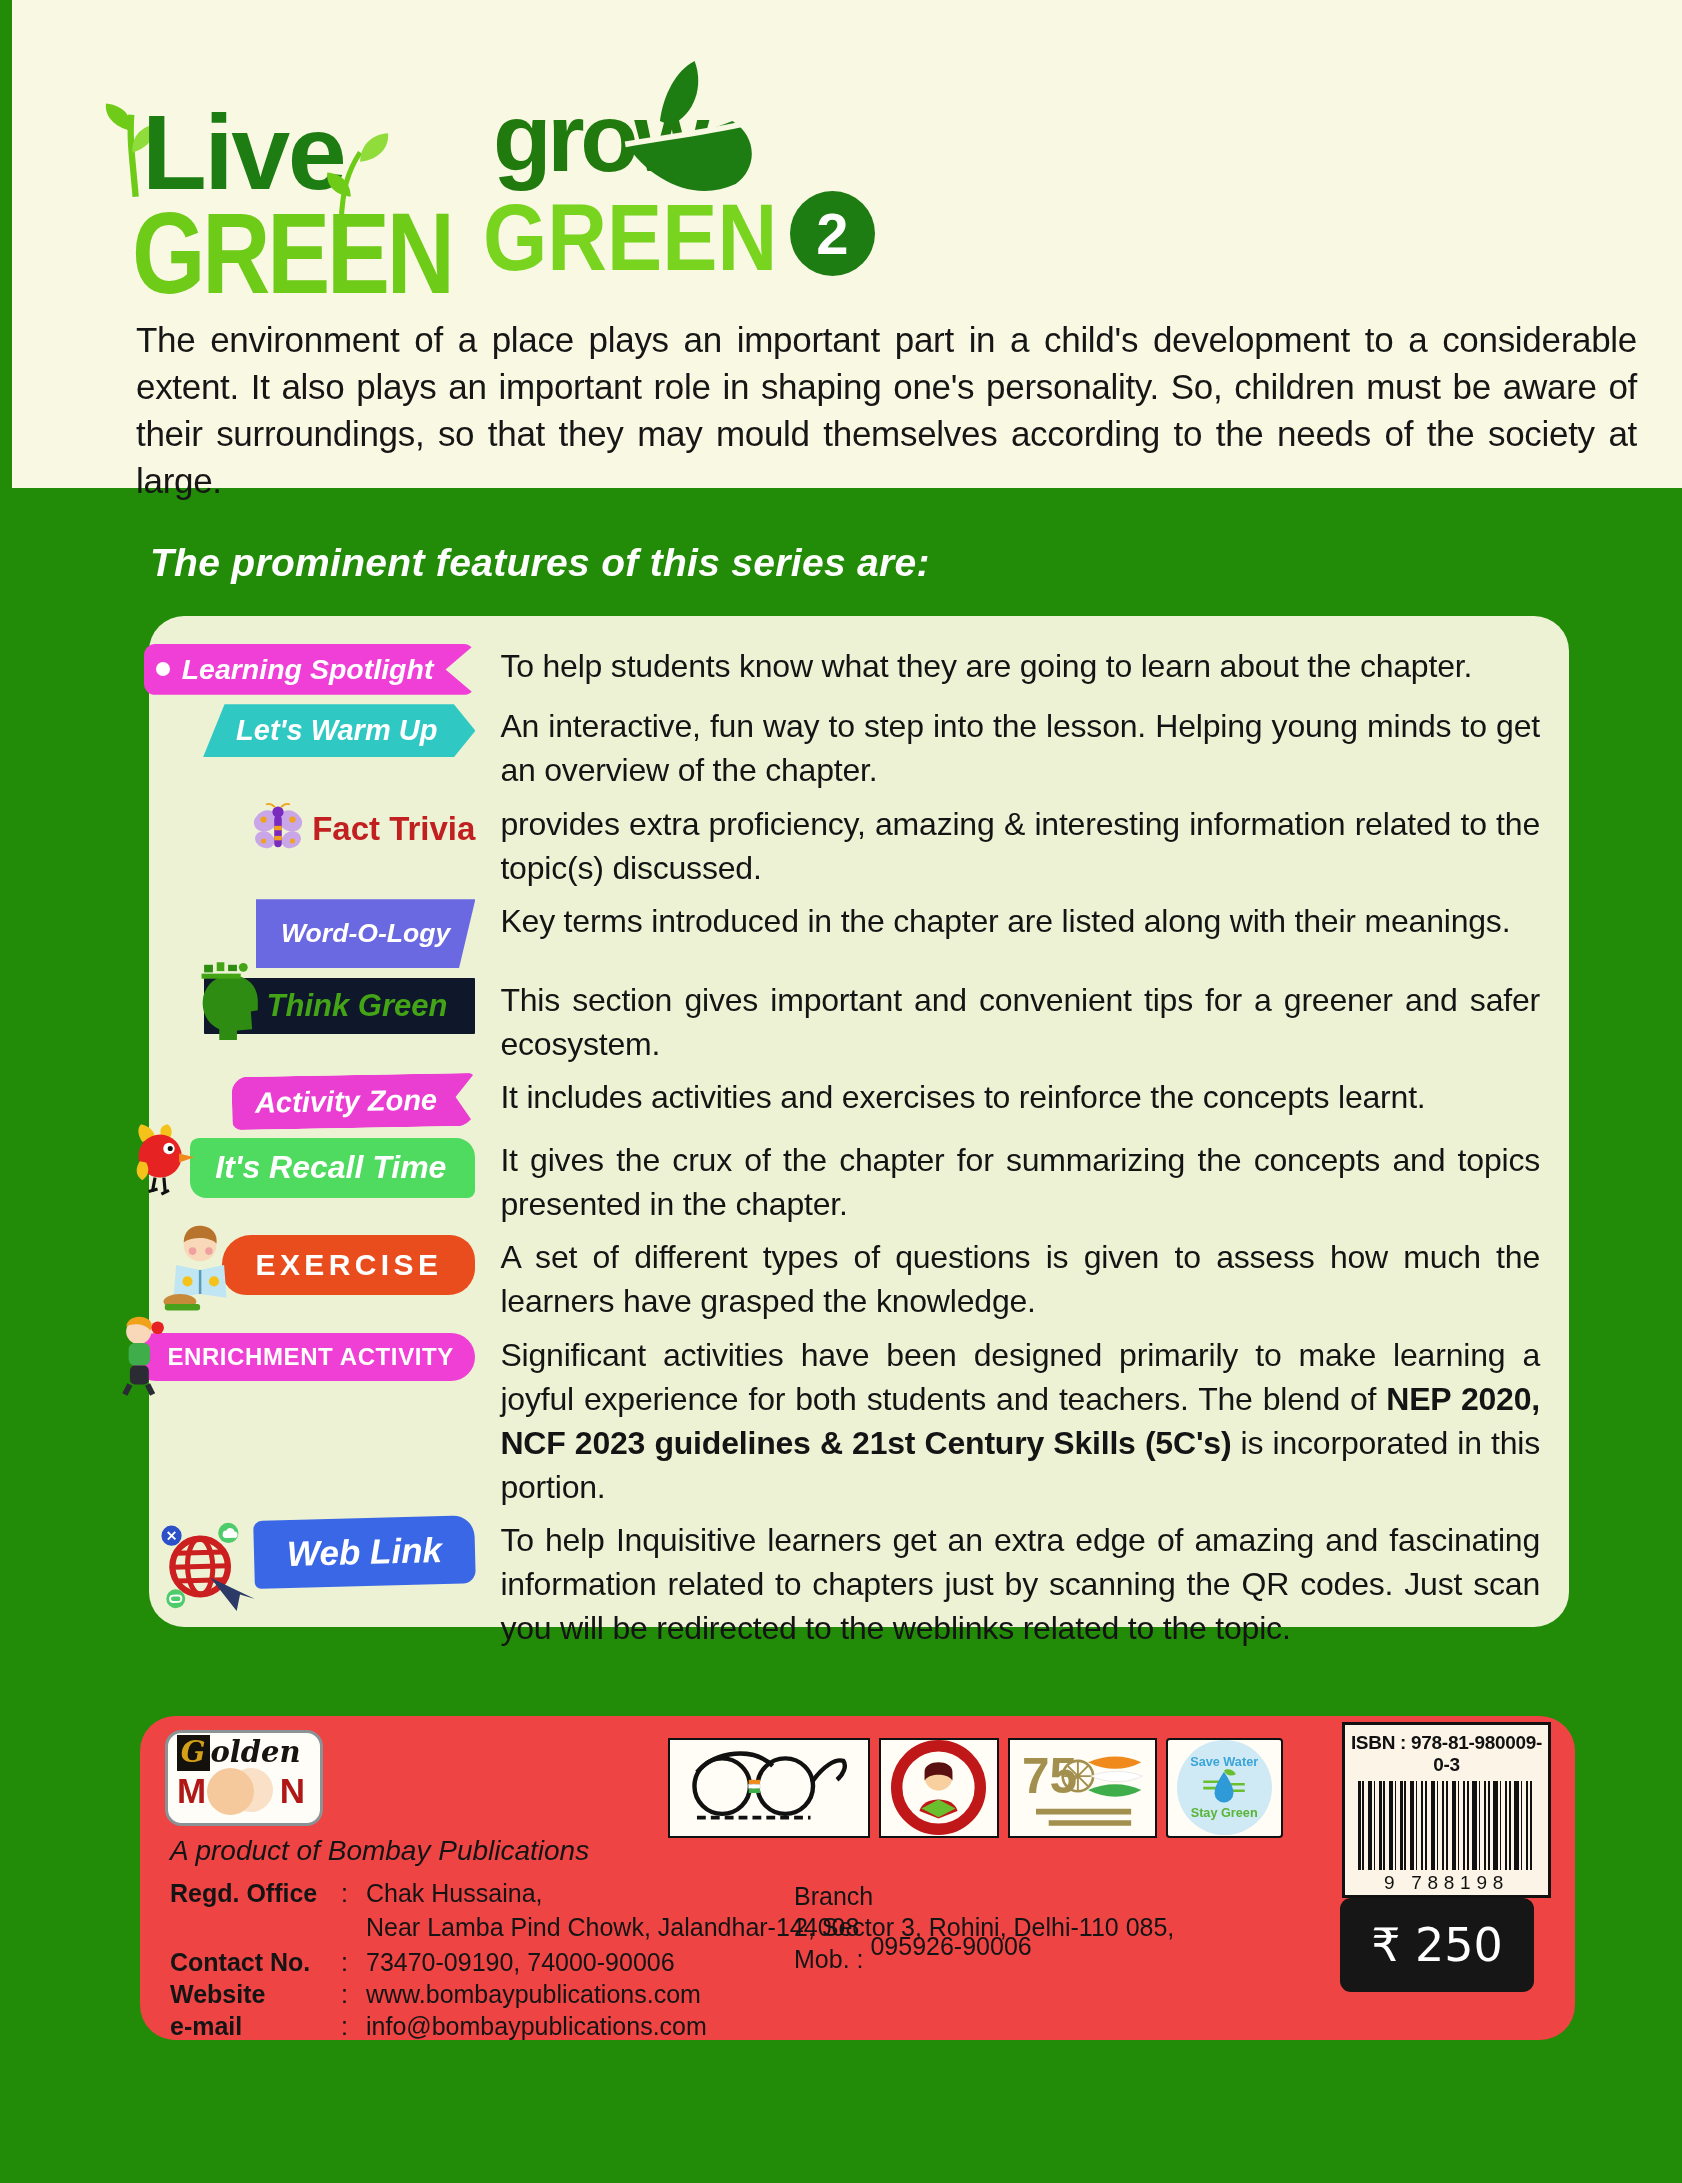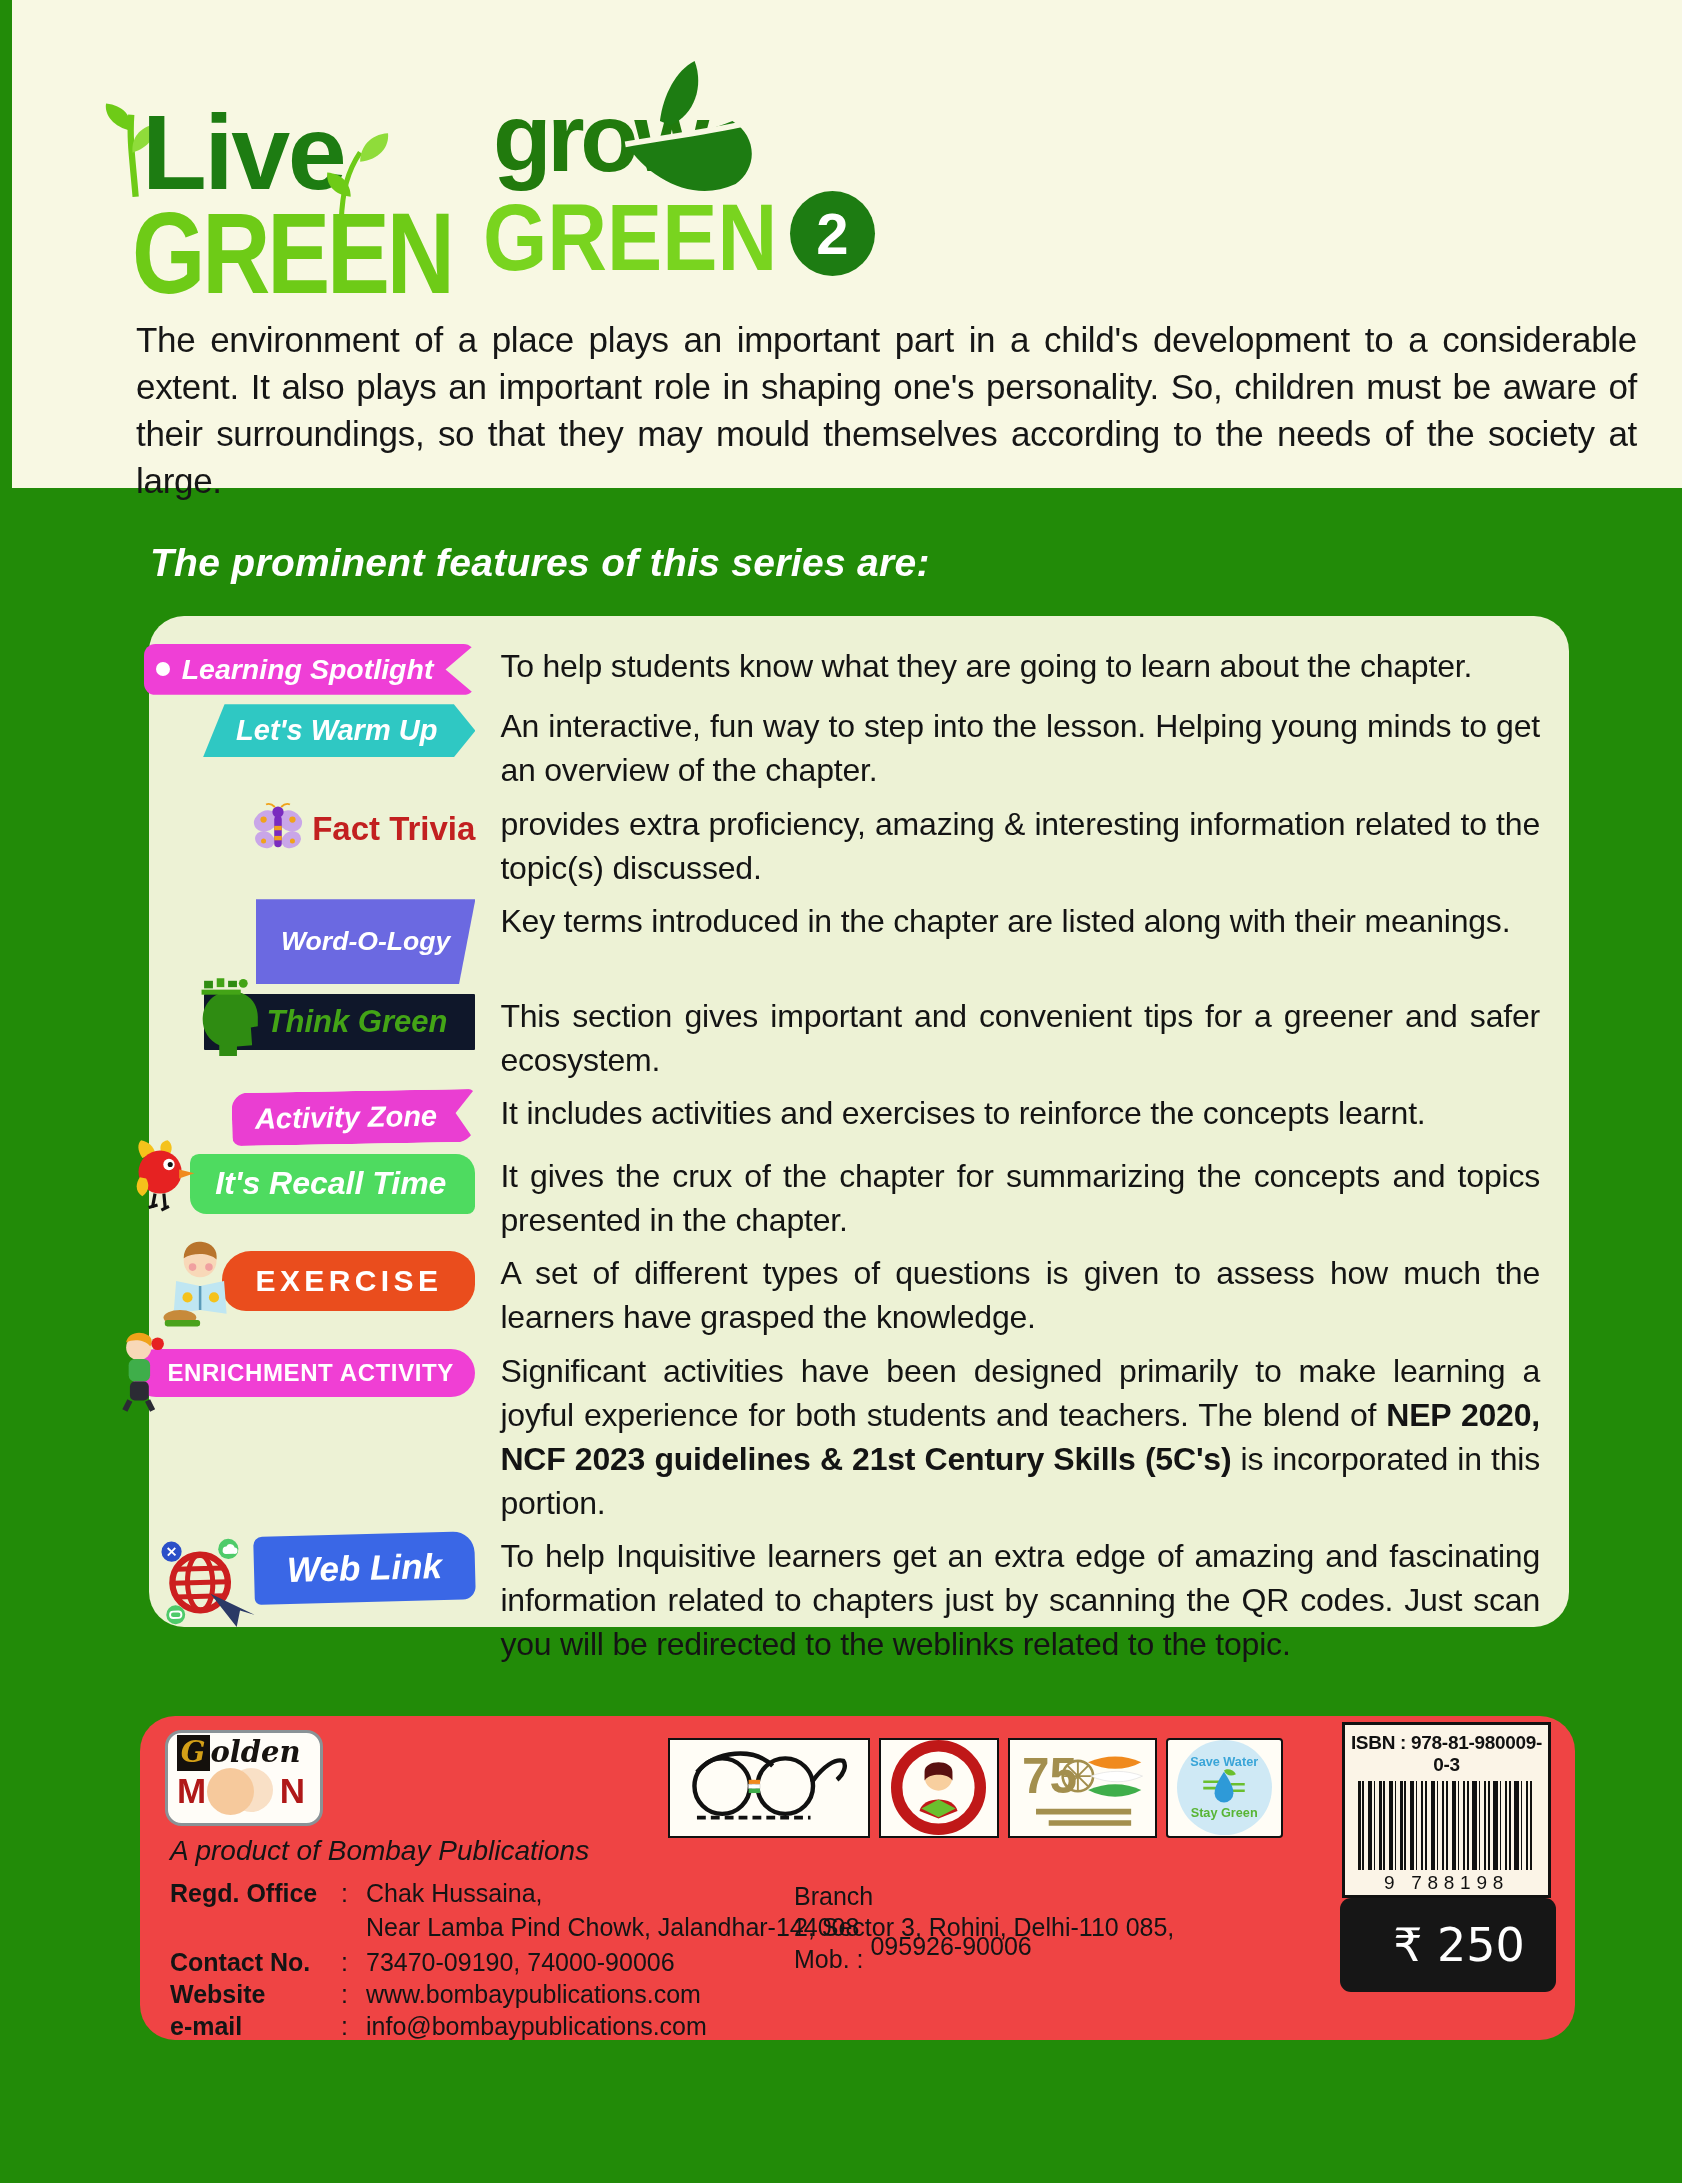--- a/index.html
+++ b/index.html
@@ -40,21 +40,21 @@
   .b-learning{background:#ef3fd6;color:#fff;font-size:28.5px;font-weight:bold;font-style:italic;
       padding:8.9px 42px 8.9px 38px;border-radius:11.4px;
       clip-path:polygon(0 0,100% 0,91% 50%,100% 100%,0 100%);}
   .b-learning .dot{position:absolute;left:12.7px;top:50%;transform:translateY(-50%);width:14px;height:14px;
       background:#fff;border-radius:50%;}
   .b-warmup{background:#2fc8c3;color:#fff;font-size:29px;font-style:italic;font-weight:bold;
       padding:10px 38px 10px 33px;
       clip-path:polygon(21.5px 0,calc(100% - 21.5px) 0,100% 50%,calc(100% - 21.5px) 100%,0 100%);}
   .b-fact{display:flex;align-items:center;gap:7.6px;color:#c22020;font-size:33px;font-weight:800;}
   .b-wordo{background:#6b69e1;color:#fff;font-size:26.6px;font-weight:bold;font-style:italic;
-      padding:27px 25px;clip-path:polygon(0 0,100% 0,calc(100% - 16.4px) 100%,0 100%);}
+      padding:19px 25px;clip-path:polygon(0 0,100% 0,calc(100% - 16.4px) 100%,0 100%);}
   .b-teacher{color:#0e0e0e;font-size:32px;font-weight:800;letter-spacing:0.6px;}
   .b-think{background:#0f172a;color:#43a416;font-size:31px;font-weight:800;font-style:italic;
       padding:10px 28px 10px 63px;border-radius:1px;}
   .b-think svg{position:absolute;left:-8.9px;bottom:-6.3px;}
   .b-activity{background:#ea3ed2;color:#fff;font-size:29px;font-weight:800;font-style:italic;
       padding:10px 38px 10px 23px;border-radius:16.4px 6.3px 19px 8.9px;transform:rotate(-1deg);
       clip-path:polygon(0 0,100% 0,92% 45%,100% 100%,0 100%);}
   .b-recall{background:#4edb60;color:#fff;font-size:32px;font-style:italic;font-weight:bold;
       padding:11.4px 29px 11.4px 25px;border-radius:8.9px 19px 7.6px 16.4px;}
   .b-recall svg{position:absolute;left:-54px;top:-15px;}
@@ -97,21 +97,21 @@
   .sw-mid{display:flex;align-items:center;gap:2.5px;}
   .isbnbox{left:1202px;top:6.3px;width:209px;height:176px;background:#fbf4e7;border:3.8px solid #111;
            box-sizing:border-box;text-align:center;padding-top:6.3px;}
   .isbn-t{font-size:19px;font-weight:bold;color:#111;letter-spacing:-0.3px;}
   .barcode{margin:5px auto 2.5px auto;width:177px;height:89px;
       background:repeating-linear-gradient(90deg,#111 0 2.5px,transparent 2.5px 4.4px,#111 4.4px 5.7px,
       transparent 5.7px 9.5px,#111 9.5px 14px,transparent 14px 16px,#111 16px 17px,transparent 17px 21px);}
   .isbn-d{font-size:19px;letter-spacing:5.7px;color:#111;}
   .pricebox{left:1200px;top:182px;width:194px;height:94px;background:#161616;border-radius:11px;
       display:flex;align-items:center;justify-content:center;color:#fff;font-size:46px;
-      font-family:"DejaVu Sans",sans-serif;padding-left:22px;}
+      font-family:"DejaVu Sans",sans-serif;}
 </style>
 </head>
 <body>
 
 <div class="abs top-cream">
 
   <div class="abs logo">
     <svg class="leaf" style="left:-6.3px;top:32px" width="63" height="95" viewBox="0 0 100 150">
       <path d="M55 150 C50 90 45 60 48 20" stroke="#6ecb17" stroke-width="10" fill="none"></path>
       <path d="M48 45 C20 40 5 20 8 2 C35 5 50 22 48 45Z" fill="#6ecb17"></path>

